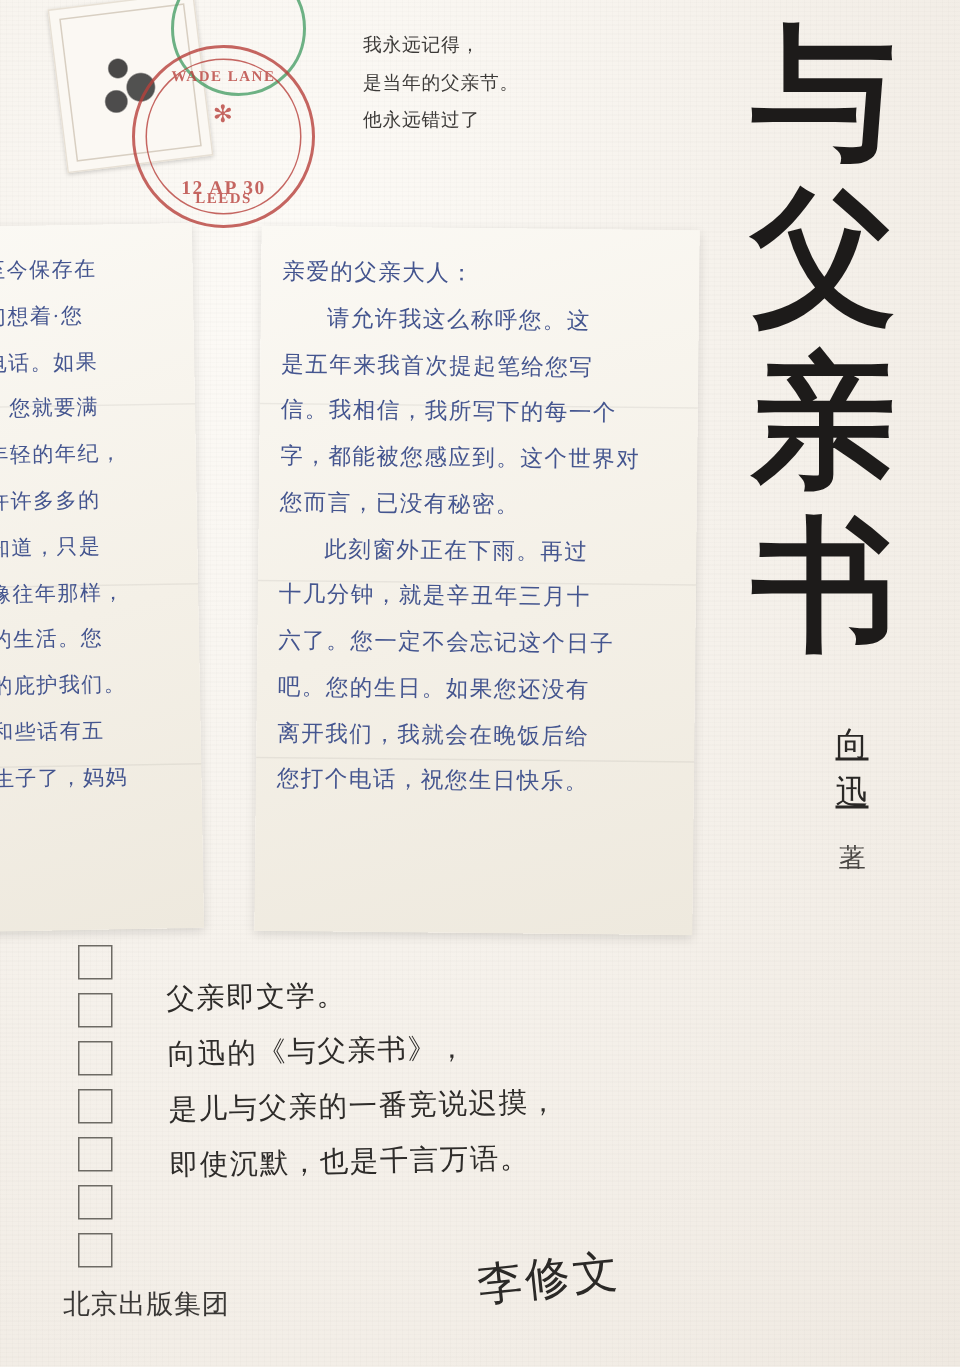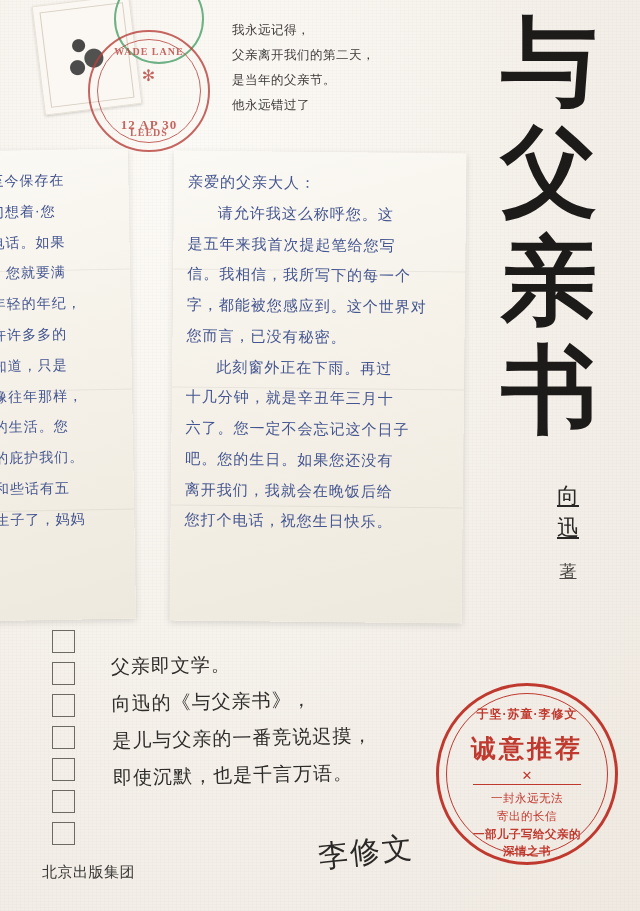--- a/index.html
+++ b/index.html
@@ -136,21 +136,21 @@
   
   .intro {
     position: absolute;
     left: 232px; top: 18px;
     width: 230px;
     color: #3c3a38;
     font-size: 12.5px;
     line-height: 2.0;
     letter-spacing: .5px;
   }
-  .intro div { white-space: nowrap; }
+  .intro div { white-space: nowrap; margin-left: 10px; }
 
   
   .title-v {
     position: absolute;
     right: 26px; top: 8px;
     width: 130px;
     text-align: center;
     color: #1d1b1a;
     font-family: "Liberation Serif", serif;
     font-weight: bold;
@@ -303,21 +303,21 @@
     line-height: 1.55;
     letter-spacing: .5px;
   }
   .seal-sub .b { font-weight: bold; }
 
   
   .publisher {
     position: absolute;
     left: 42px; bottom: 26px;
     color: #3a3836;
-    font-size: 15px;
+    font-size: 18px;
     line-height: 1.75;
     letter-spacing: .5px;
   }
 </style>
 </head>
 <body>
 
 <div class="cover">
   <div class="paper-tex"></div>
 
@@ -332,21 +332,20 @@
       <div class="pm-top">WADE LANE</div>
       <div class="pm-star">✻</div>
       <div class="pm-mid">12 AP
 30</div>
       <div class="pm-bot">LEEDS</div>
     </div>
   </div>
 
   <div class="intro">
     <div>我永远记得，</div>
-    <div>父亲离开我们的第二天，</div>
     <div>是当年的父亲节。</div>
     <div>他永远错过了</div>
   </div>
 
   <div class="title-v">
     <span>与</span>
     <span>父</span>
     <span>亲</span>
     <span>书</span>
   </div>
@@ -407,29 +406,17 @@
   </div>
 
   <div class="bottom-hand">
     <div class="ln">父亲即文学。</div>
     <div class="ln">向迅的《与父亲书》，</div>
     <div class="ln">是儿与父亲的一番竞说迟摸，</div>
     <div class="ln">即使沉默，也是千言万语。</div>
   </div>
   <div class="signature">李修文</div>
 
-  <div class="seal">
-    <div class="seal-top">于坚·苏童·李修文</div>
-    <div class="seal-main">诚意推荐</div>
-    <div class="seal-x">✕</div>
-    <div class="seal-rule"></div>
-    <div class="seal-sub">
-      <div>一封永远无法</div>
-      <div>寄出的长信</div>
-      <div class="b">一部儿子写给父亲的</div>
-      <div class="b">深情之书</div>
-    </div>
-  </div>
 
   <div class="publisher">
     <div>北京出版集团</div>
   </div>
 </div>
 
 </body></html>

